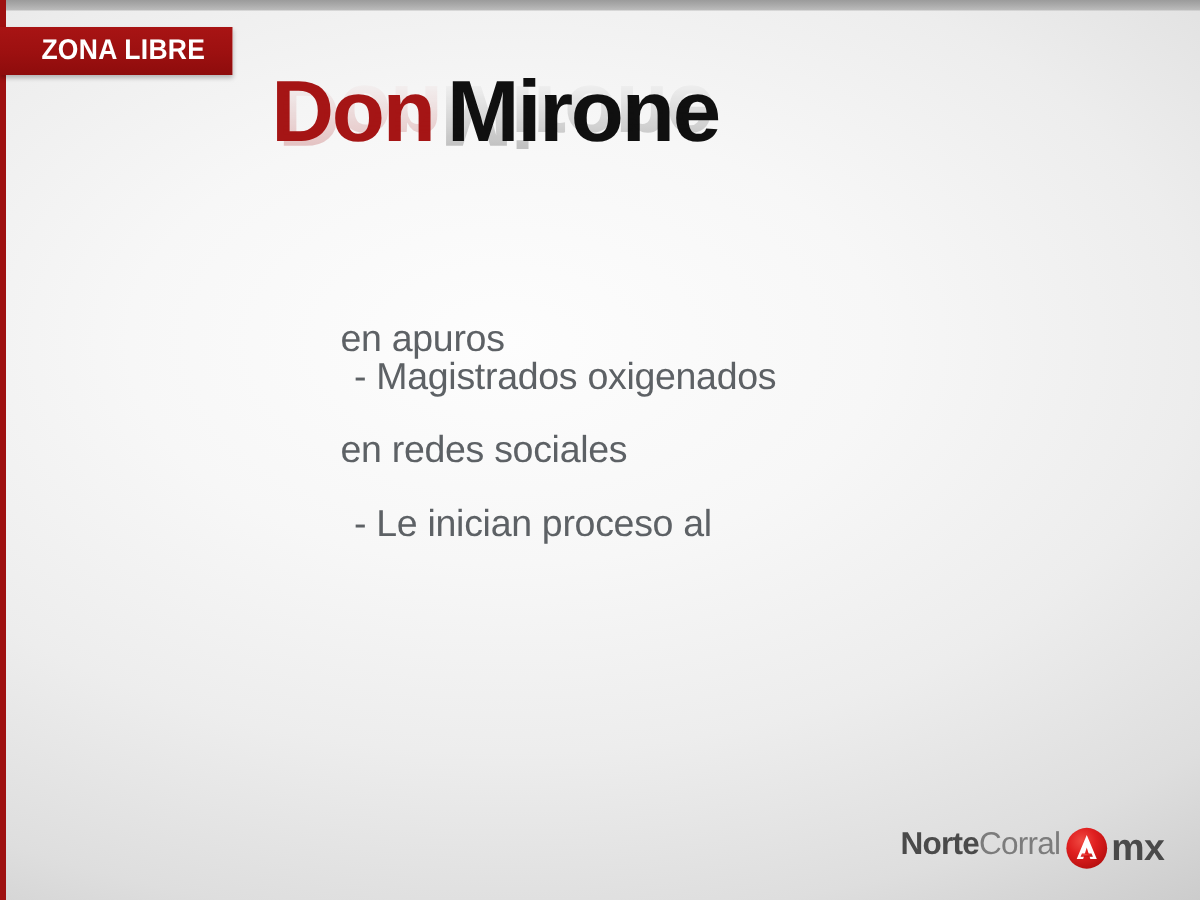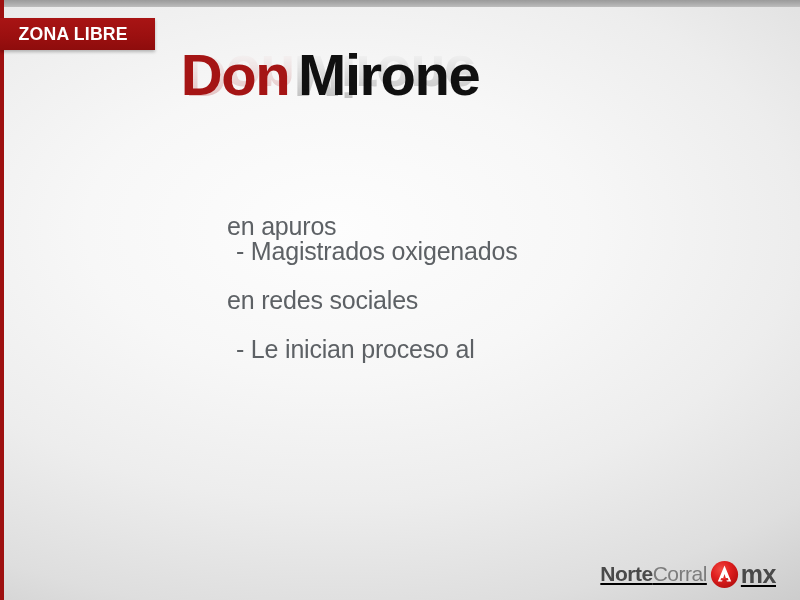--- a/index.html
+++ b/index.html
@@ -44,20 +44,21 @@
   .zona-tab {
     position: absolute;
     left: 0;
     top: 18px;
     width: 155px;
     height: 32px;
     background: linear-gradient(180deg, #a81414 0%, #9c1010 55%, #8e0c0c 100%);
     box-shadow: 0 2px 3px rgba(0,0,0,0.25);
     display: flex;
     align-items: center;
+    justify-content: center;
   }
   .zona-tab-label {
     color: #ffffff;
     font-family: "Liberation Sans", sans-serif;
     font-weight: bold;
     font-size: 19px;
     letter-spacing: 0.2px;
     padding-left: 20px;
     transform: scaleX(0.93);
     transform-origin: left center;
@@ -123,25 +124,24 @@
   }
   .headline-line.second {
     margin-left: -9px;
     margin-top: 2px;
   }
 
   
   .logo {
     position: absolute;
     right: 24px;
-    bottom: 12px;
+    bottom: 21px;
     display: flex;
-    align-items: center;
+    align-items: flex-start;
     height: 28px;
-    text-decoration: underline;
   }
   .logo-norte {
     font-family: "Liberation Sans", sans-serif;
     font-weight: bold;
     font-size: 21px;
     color: #4a4a4a;
     letter-spacing: -0.5px;
   }
   .logo-digital {
     font-family: "Liberation Sans", sans-serif;

